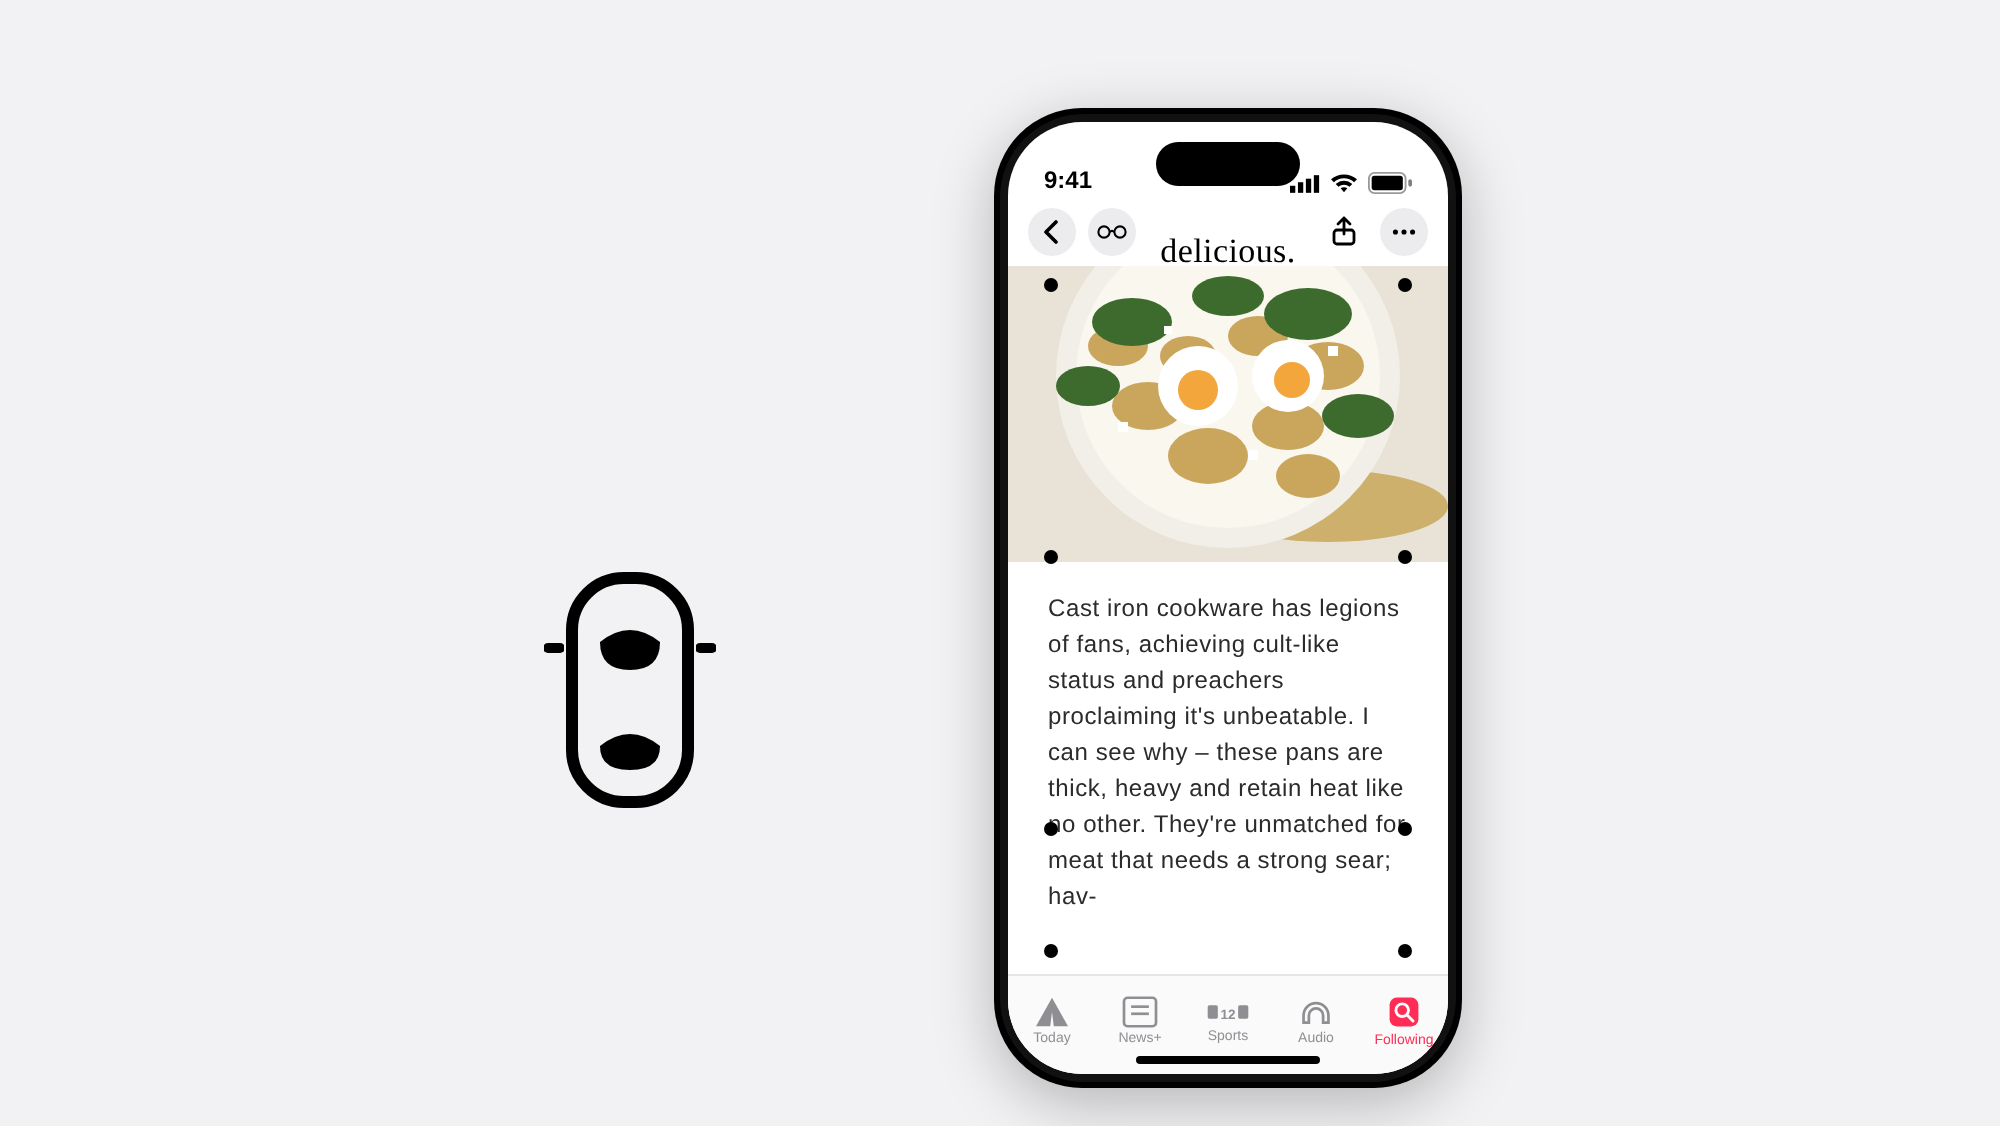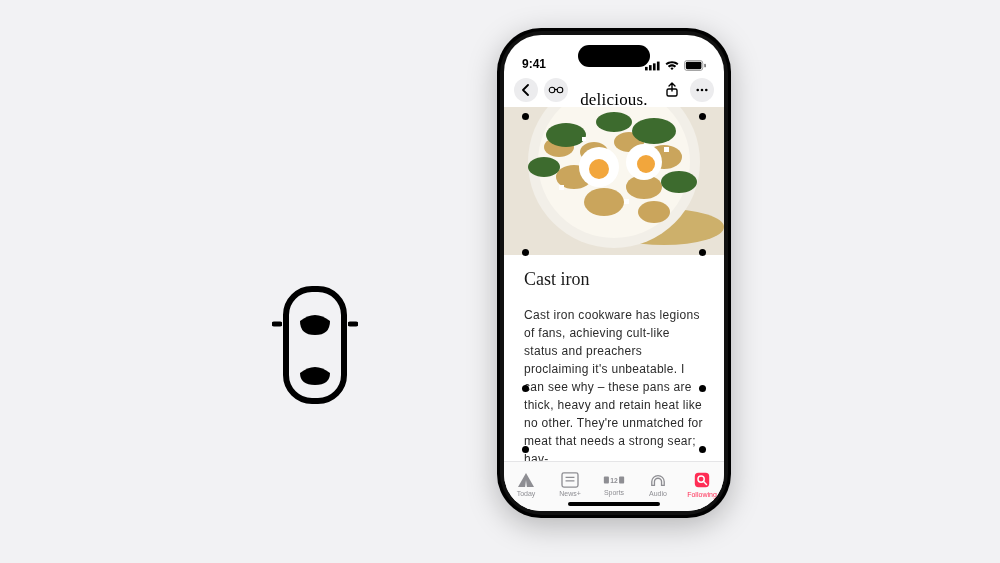--- a/index.html
+++ b/index.html
@@ -13,21 +13,21 @@
   
   .car-wrap {
     position:absolute;
     left:280px; top:285px;
     width:70px; height:120px;
   }
 
   
   .phone {
     position:absolute;
-    left:497px; top:28px;
+    left:497px; top:54px;
     width:234px; height:490px;
     border-radius:44px;
     background:#000;
     box-shadow: 0 8px 30px rgba(0,0,0,.25);
   }
   .phone::before{
     content:"";
     position:absolute; inset:3px;
     border-radius:42px;
     background:#111;
@@ -247,21 +247,20 @@
         <g fill="#fff">
           <rect x="55" y="78" width="5" height="5"></rect>
             <rect x="120" y="92" width="5" height="5"></rect>
           <rect x="160" y="40" width="5" height="5"></rect>
             <rect x="78" y="30" width="4" height="4"></rect>
         </g>
       </svg>
     </div>
 
     <div class="article">
-      <h2>Cast iron</h2>
       <p>Cast iron cookware has legions of fans, achieving cult-like status and preachers proclaiming it's unbeatable. I can see why – these pans are thick, heavy and retain heat like no other. They're unmatched for meat that needs a strong sear; hav-</p>
     </div>
 
     <div class="tabbar">
       <div class="tab">
         <svg width="18" height="16" viewBox="0 0 20 18">
             <path d="M10 1 L1 17 H9 L10 9 L11 17 H19 Z" fill="#8e8e93"></path>
           </svg>
         <span>Today</span>
       </div>

